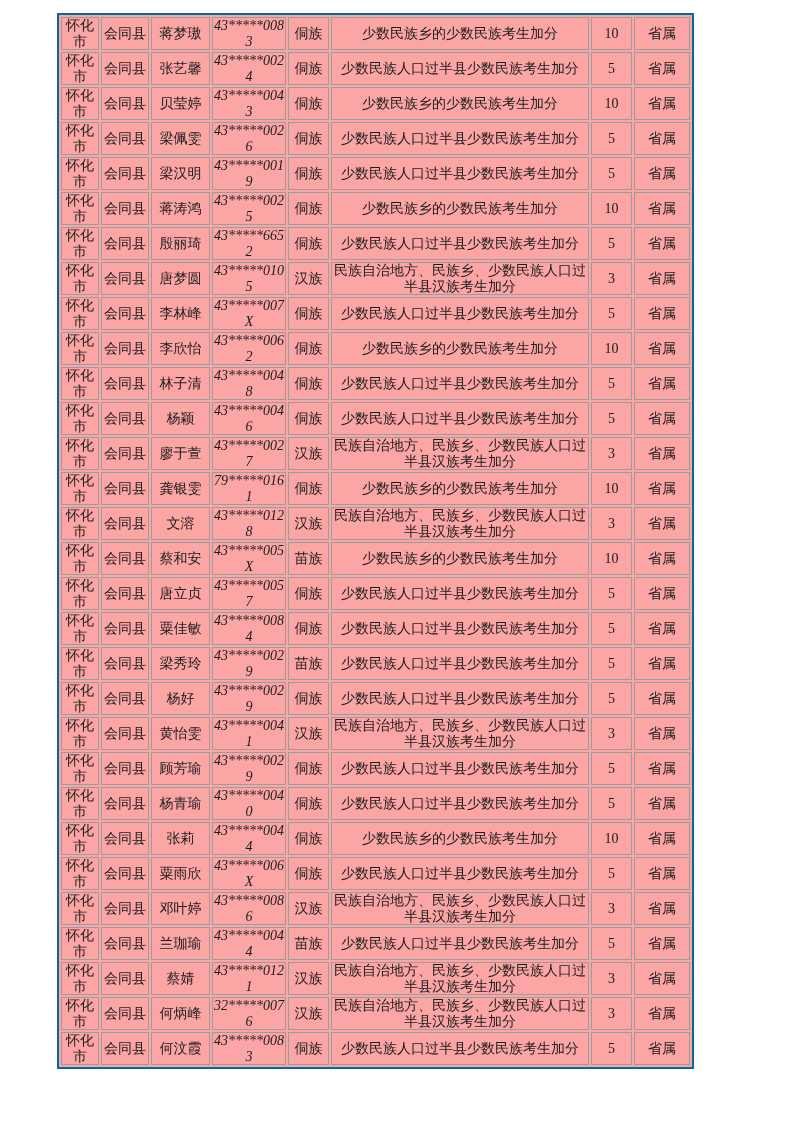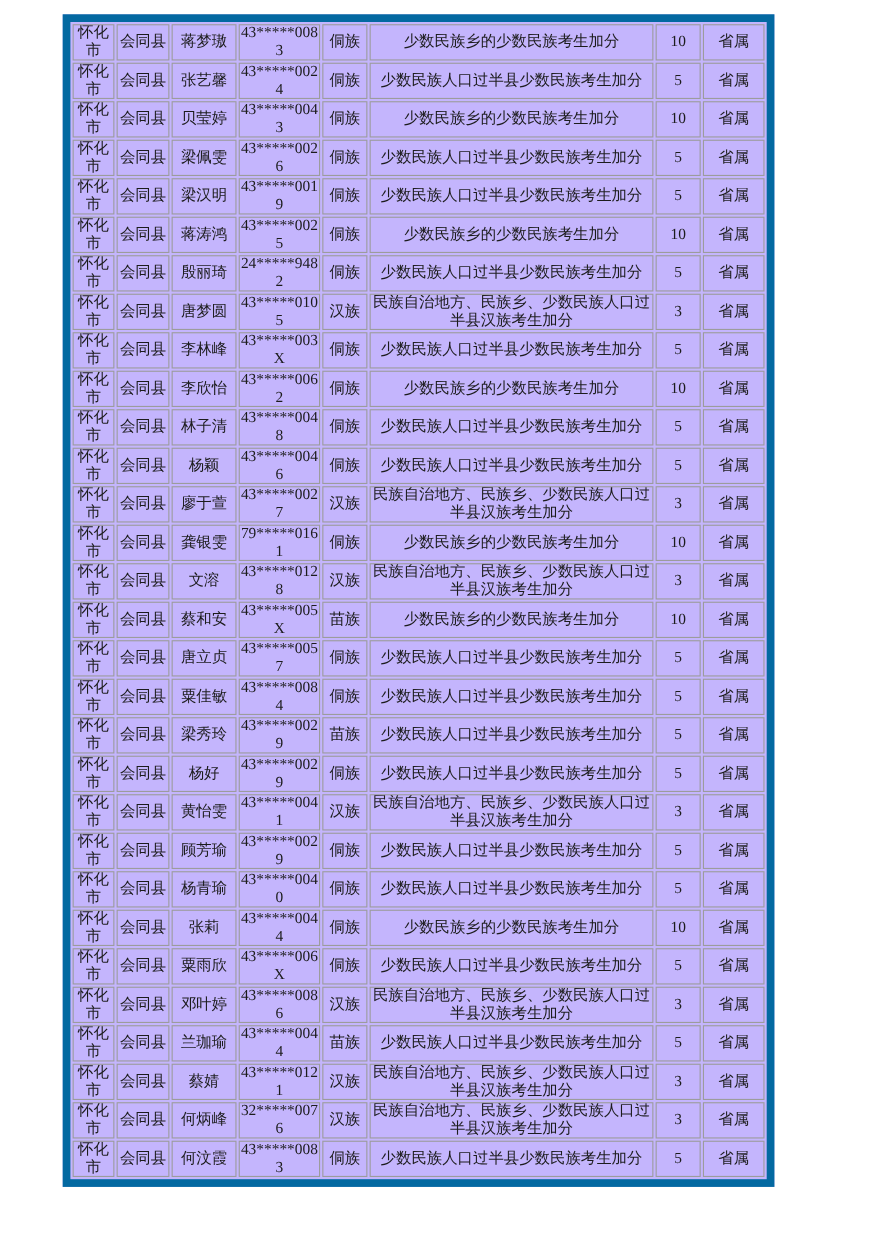--- a/index.html
+++ b/index.html
@@ -22,36 +22,37 @@
     overflow: hidden;
   }
   table.bonus-table {
     position: absolute;
     left: 57px;
     top: 13px;
     width: 633px;
     table-layout: fixed;
     border-collapse: separate;
     border-spacing: 2px;
-    border: 7px solid #0369a1;
-    background: #c4b5fd;
+    border: 2px solid #0369a1;
+    background: #fca5a5;
   }
   table.bonus-table td {
     box-sizing: border-box;
     border: 1px solid #9c9c9c;
     text-align: center;
     vertical-align: middle;
     font-size: 14px;
     line-height: 15.5px;
     padding: 0;
     overflow: hidden;
     word-break: break-all;
   }
   td.col-id {
     white-space: pre-line;
+    font-style: italic;
   }
   col.c-city        { width: 38px; }
   col.c-county      { width: 48px; }
   col.c-name        { width: 59px; }
   col.c-id          { width: 74px; }
   col.c-ethnicity   { width: 41px; }
   col.c-reason      { width: 258px; }
   col.c-points      { width: 41px; }
   col.c-affiliation { width: 56px; }
 </style>
@@ -134,21 +135,21 @@
 5</td>
           <td class="col-ethnicity">侗族</td>
           <td class="col-reason">少数民族乡的少数民族考生加分</td>
           <td class="col-points">10</td>
           <td class="col-affiliation">省属</td>
         </tr>
         <tr>
           <td class="col-city">怀化市</td>
           <td class="col-county">会同县</td>
           <td class="col-name">殷丽琦</td>
-          <td class="col-id">24*****948
+          <td class="col-id">43*****665
 2</td>
           <td class="col-ethnicity">侗族</td>
           <td class="col-reason">少数民族人口过半县少数民族考生加分</td>
           <td class="col-points">5</td>
           <td class="col-affiliation">省属</td>
         </tr>
         <tr>
           <td class="col-city">怀化市</td>
           <td class="col-county">会同县</td>
           <td class="col-name">唐梦圆</td>
@@ -156,21 +157,21 @@
 5</td>
           <td class="col-ethnicity">汉族</td>
           <td class="col-reason">民族自治地方、民族乡、少数民族人口过半县汉族考生加分</td>
           <td class="col-points">3</td>
           <td class="col-affiliation">省属</td>
         </tr>
         <tr>
           <td class="col-city">怀化市</td>
           <td class="col-county">会同县</td>
           <td class="col-name">李林峰</td>
-          <td class="col-id">43*****003
+          <td class="col-id">43*****007
 X</td>
           <td class="col-ethnicity">侗族</td>
           <td class="col-reason">少数民族人口过半县少数民族考生加分</td>
           <td class="col-points">5</td>
           <td class="col-affiliation">省属</td>
         </tr>
         <tr>
           <td class="col-city">怀化市</td>
           <td class="col-county">会同县</td>
           <td class="col-name">李欣怡</td>

